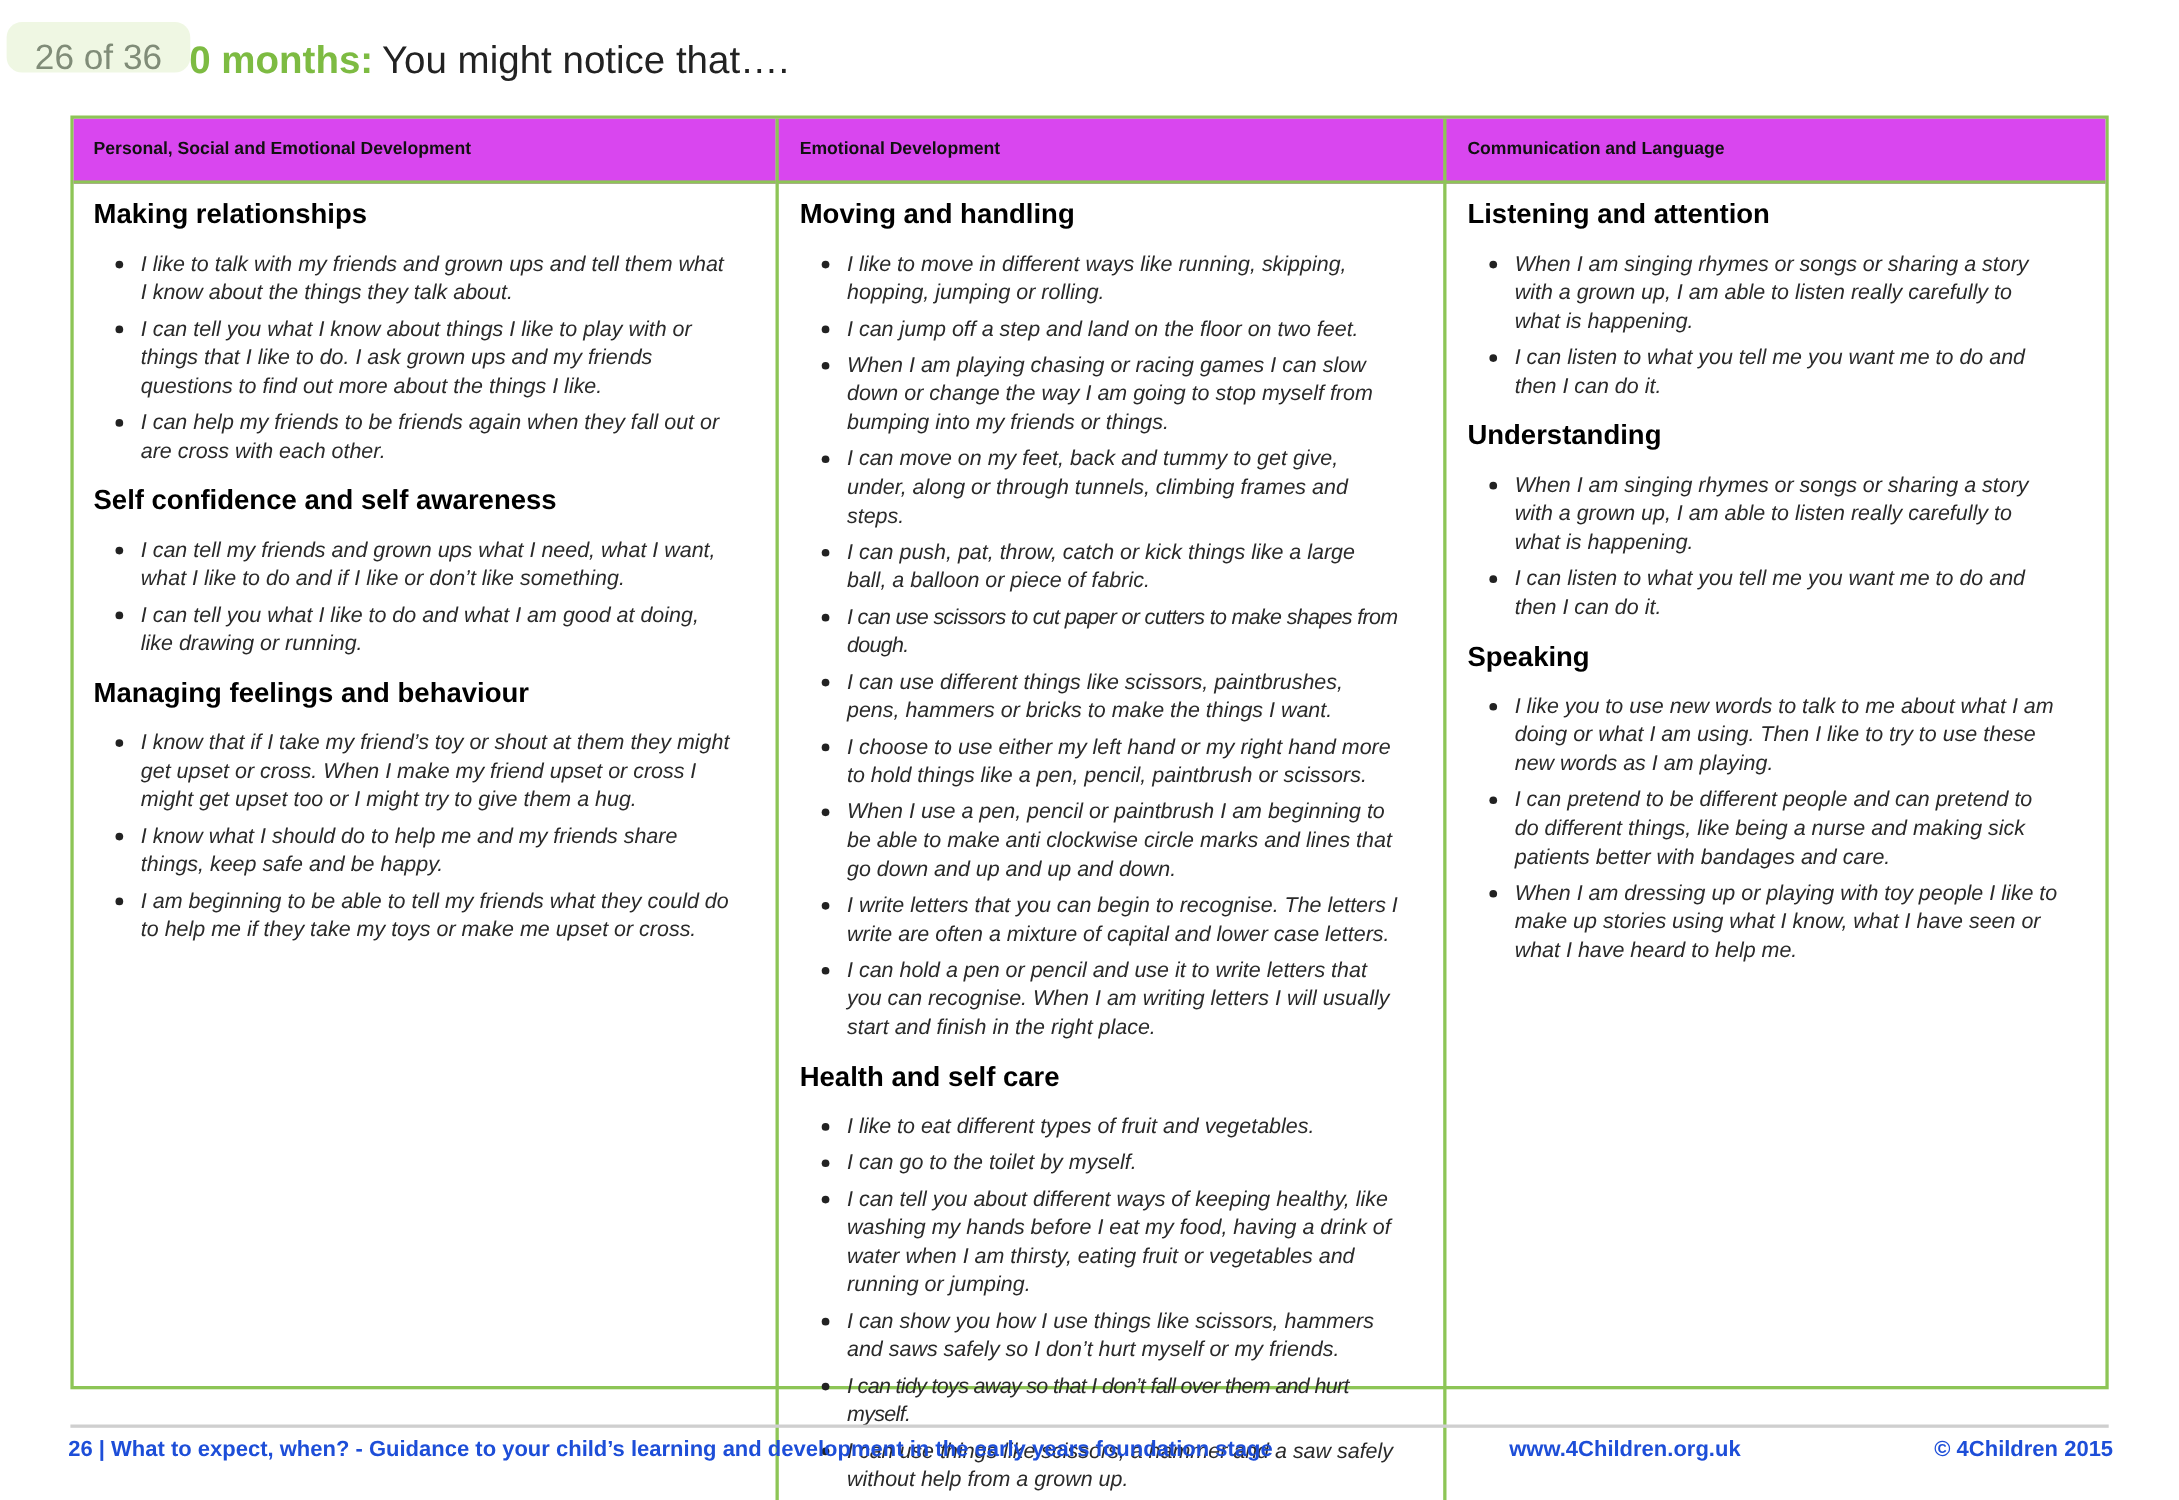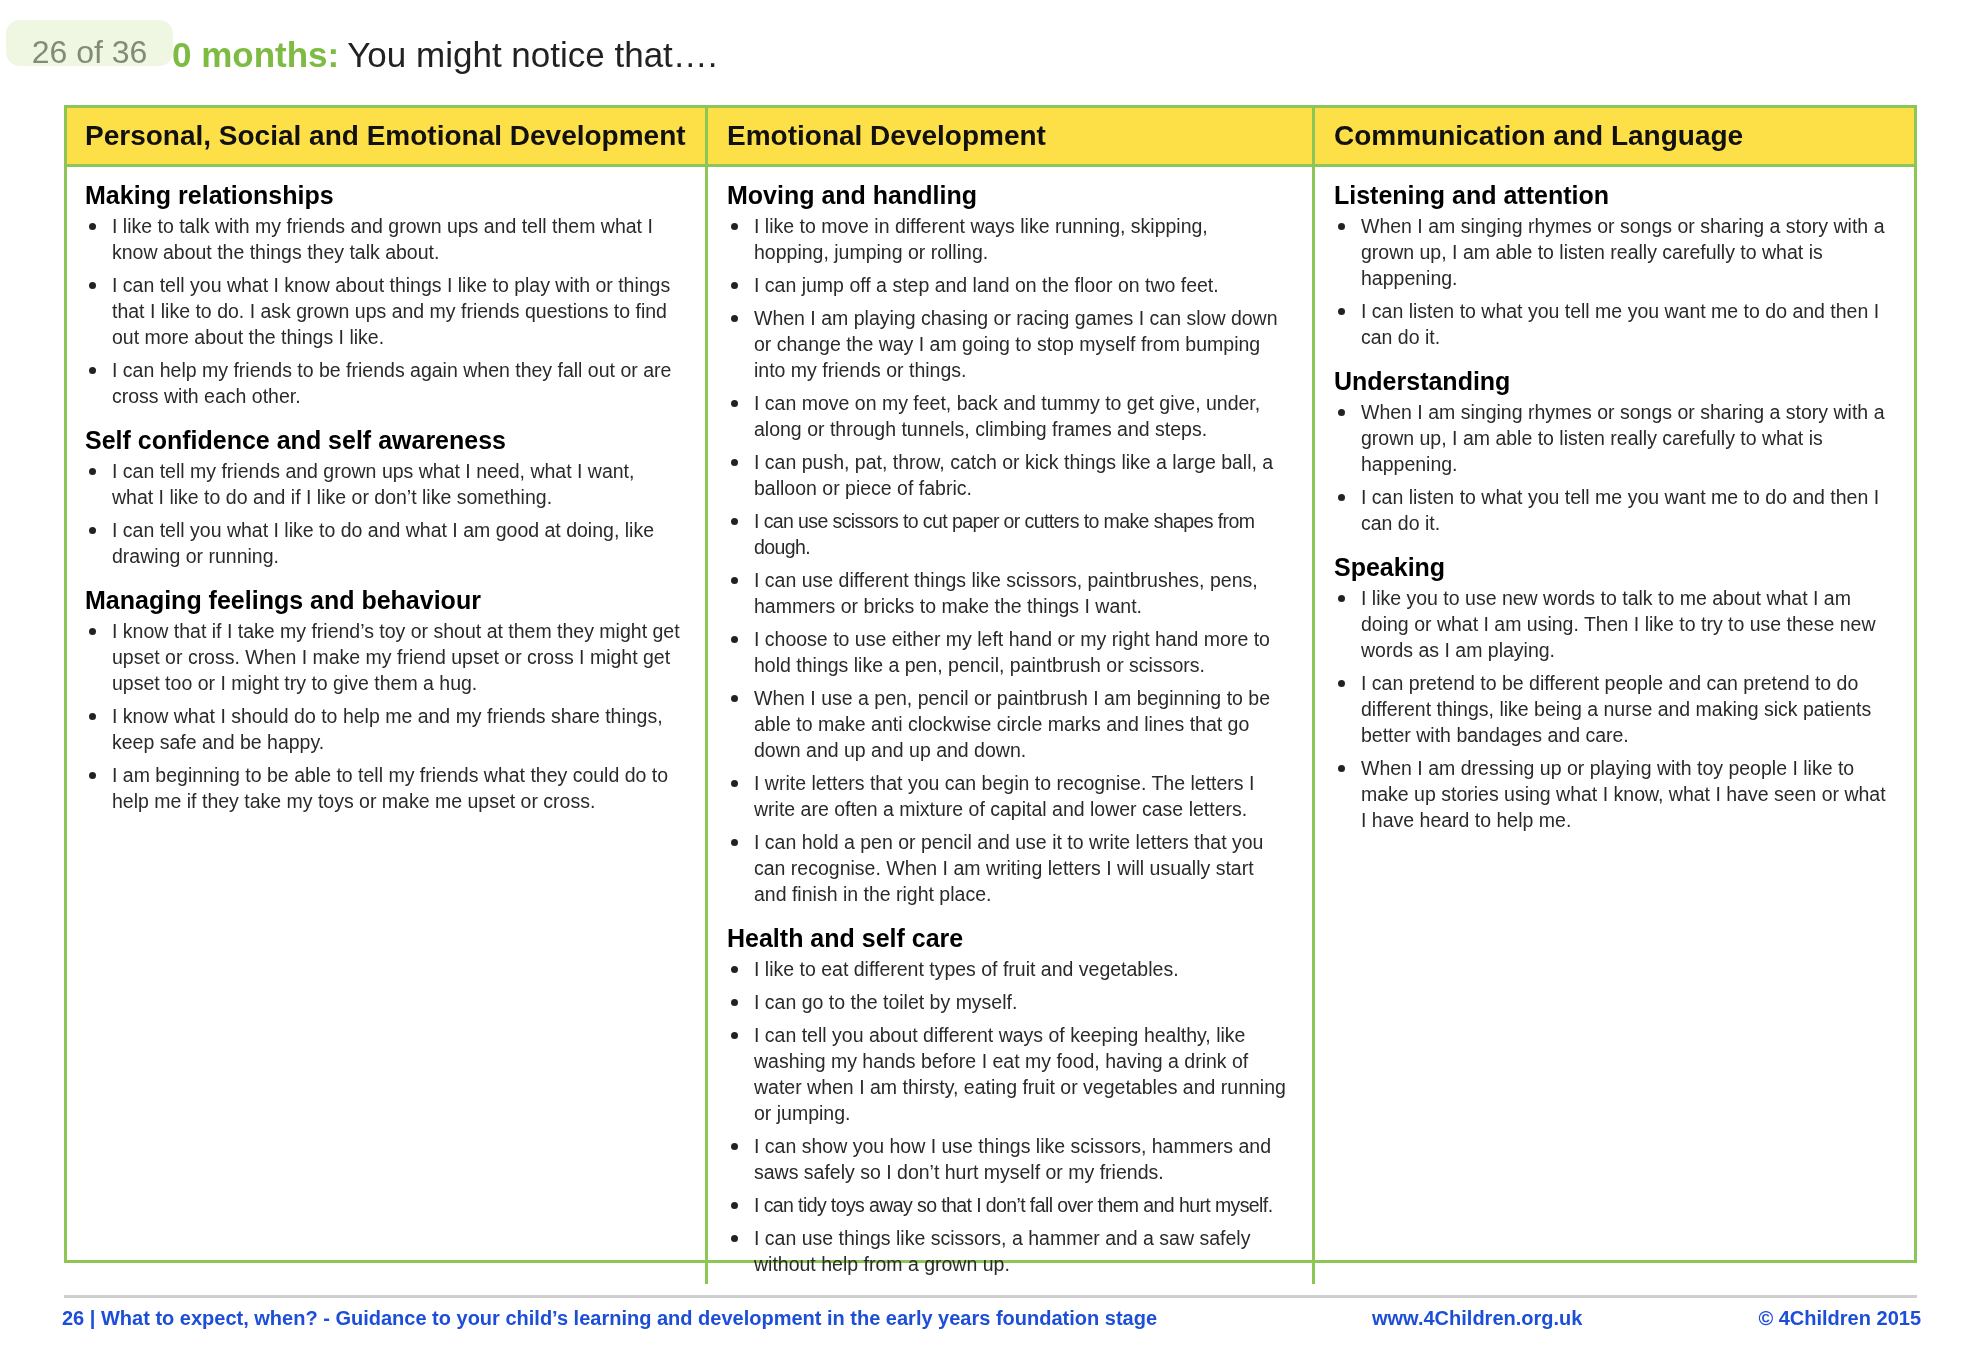--- a/index.html
+++ b/index.html
@@ -18,34 +18,34 @@
     background: rgba(238, 247, 226, 0.96); border-radius: 14px;
     color: #808c78; font-size: 32px; line-height: 64px; text-align: center;
     font-family: "Liberation Sans", sans-serif;
   }
   .table {
     position: absolute; left: 64px; top: 105px; width: 1853px; height: 1158px;
     border: 3px solid #8dc556; box-sizing: border-box;
     display: grid; grid-template-columns: 638px 607px 1fr; grid-template-rows: 59px 1fr;
   }
   .th {
-    background: #fde047; border-bottom: 3px solid #8dc556;
-    font-weight: bold; font-size: 28px; line-height: 56px; padding-left: 18px;
+    background: #d946ef; border-bottom: 3px solid #8dc556;
+    font-weight: bold; font-size: 16px; line-height: 56px; padding-left: 18px;
     color: #111; white-space: nowrap;
   }
   .col { padding: 12px 24px 0 18px; }
   .th.c2, .col.c2, .th.c3, .col.c3 { border-left: 3px solid #8dc556; }
   .th.c2, .th.c3 { padding-left: 19px; }
   .col.c2, .col.c3 { padding-left: 19px; }
   .section-title {
     font-weight: bold; font-size: 25px; line-height: 32px; color: #000000;
     margin: 0 0 2px 0;
   }
   .section + .section { margin-top: 15px; }
-  ul.items { list-style: none; margin: 0; padding: 0; }
+  ul.items { list-style: none; margin: 16px; padding: 0; font-style: italic; }
   ul.items li {
     position: relative; padding-left: 27px; font-size: 19.5px; line-height: 26px;
     color: #2a2a2a; margin-bottom: 7px;
   }
   ul.items li::before {
     content: ""; position: absolute; left: 4px; top: 10px; width: 7px; height: 7px;
     border-radius: 50%; background: #222;
   }
   .footer-rule {
     position: absolute; left: 64px; top: 1295px; width: 1853px; height: 3px; background: #cfcfcf;

